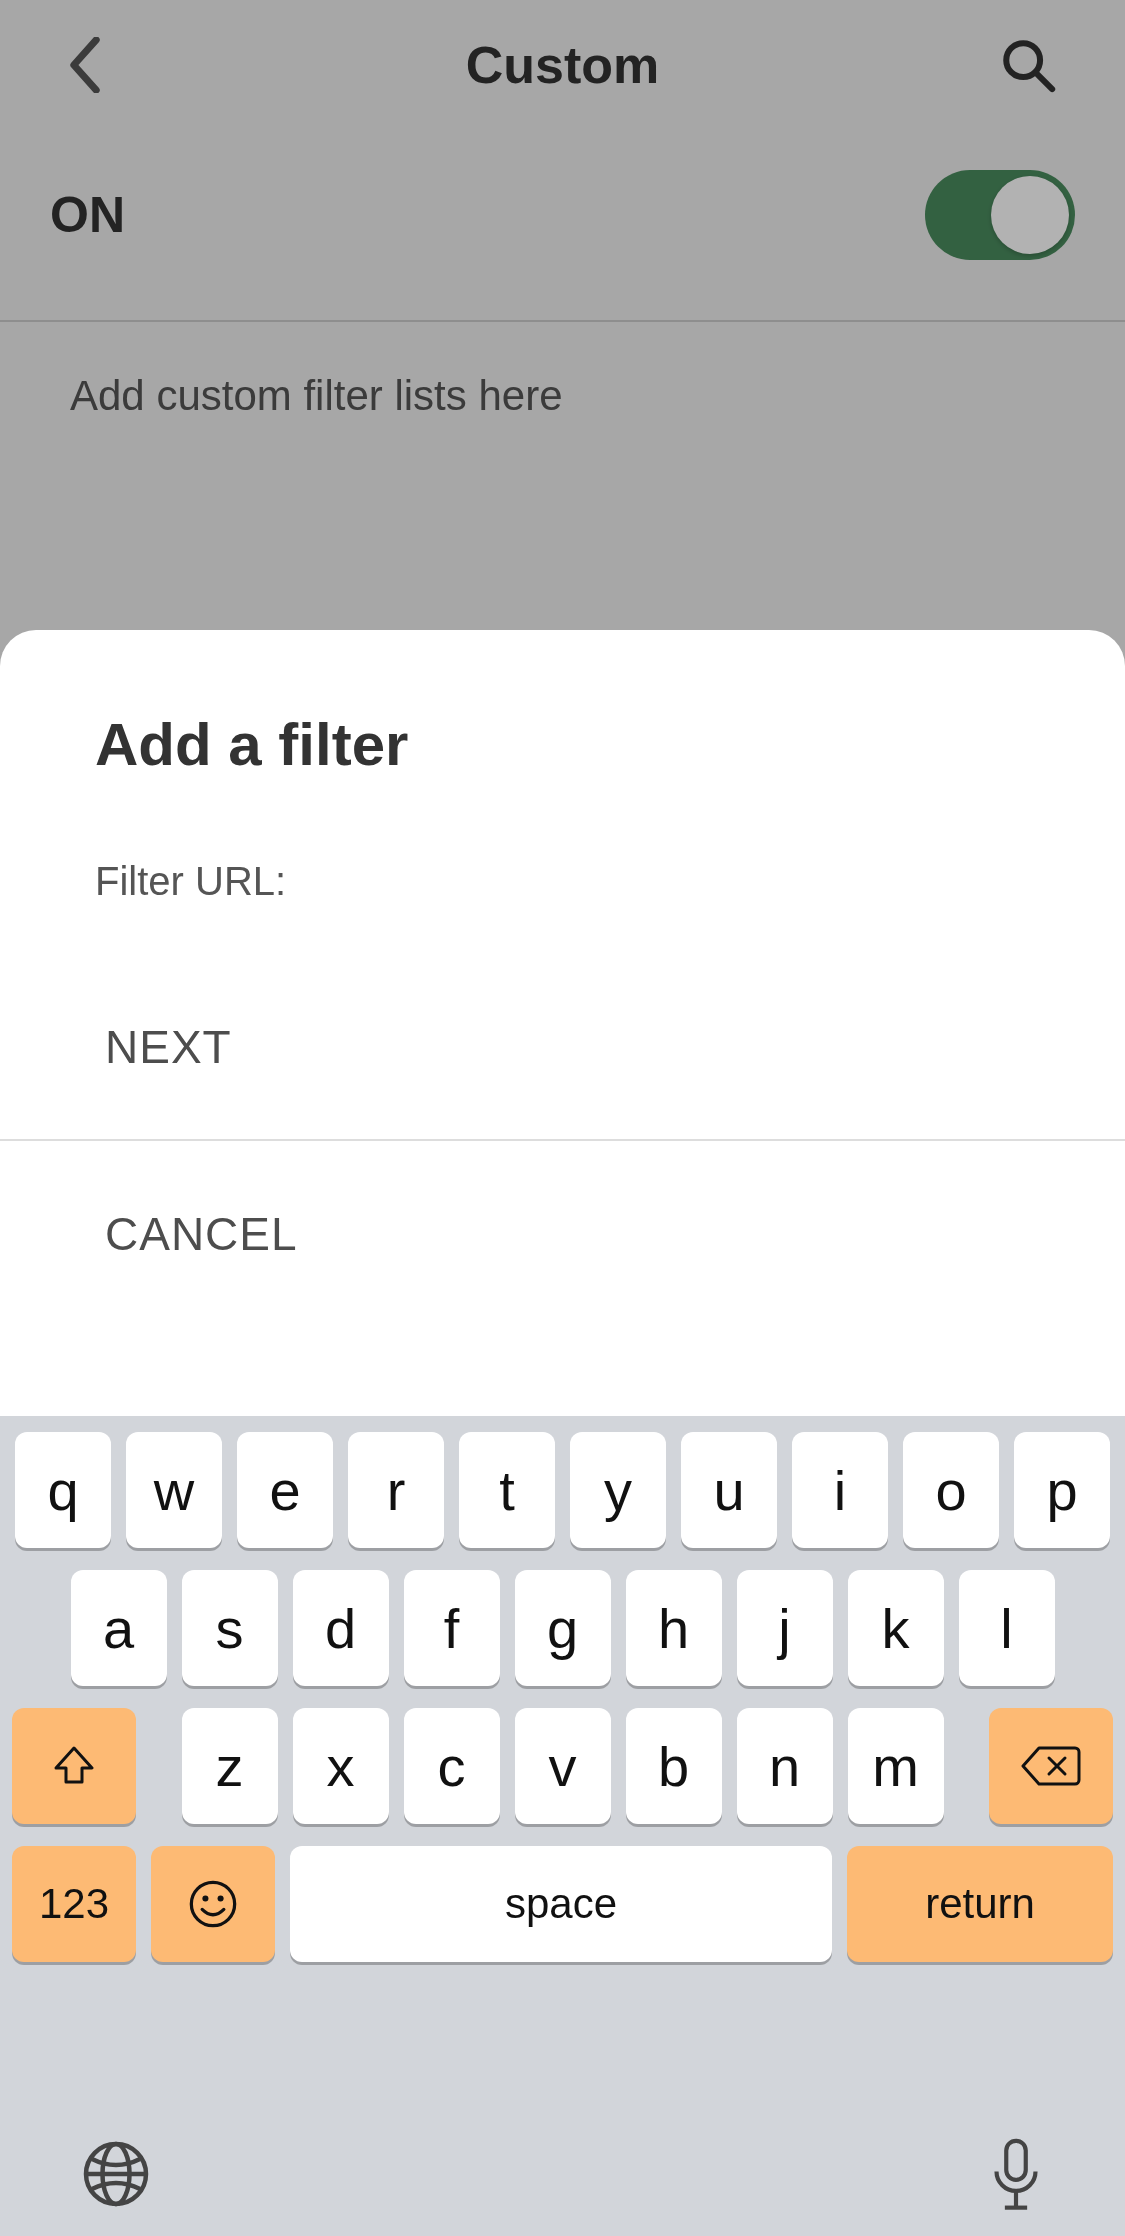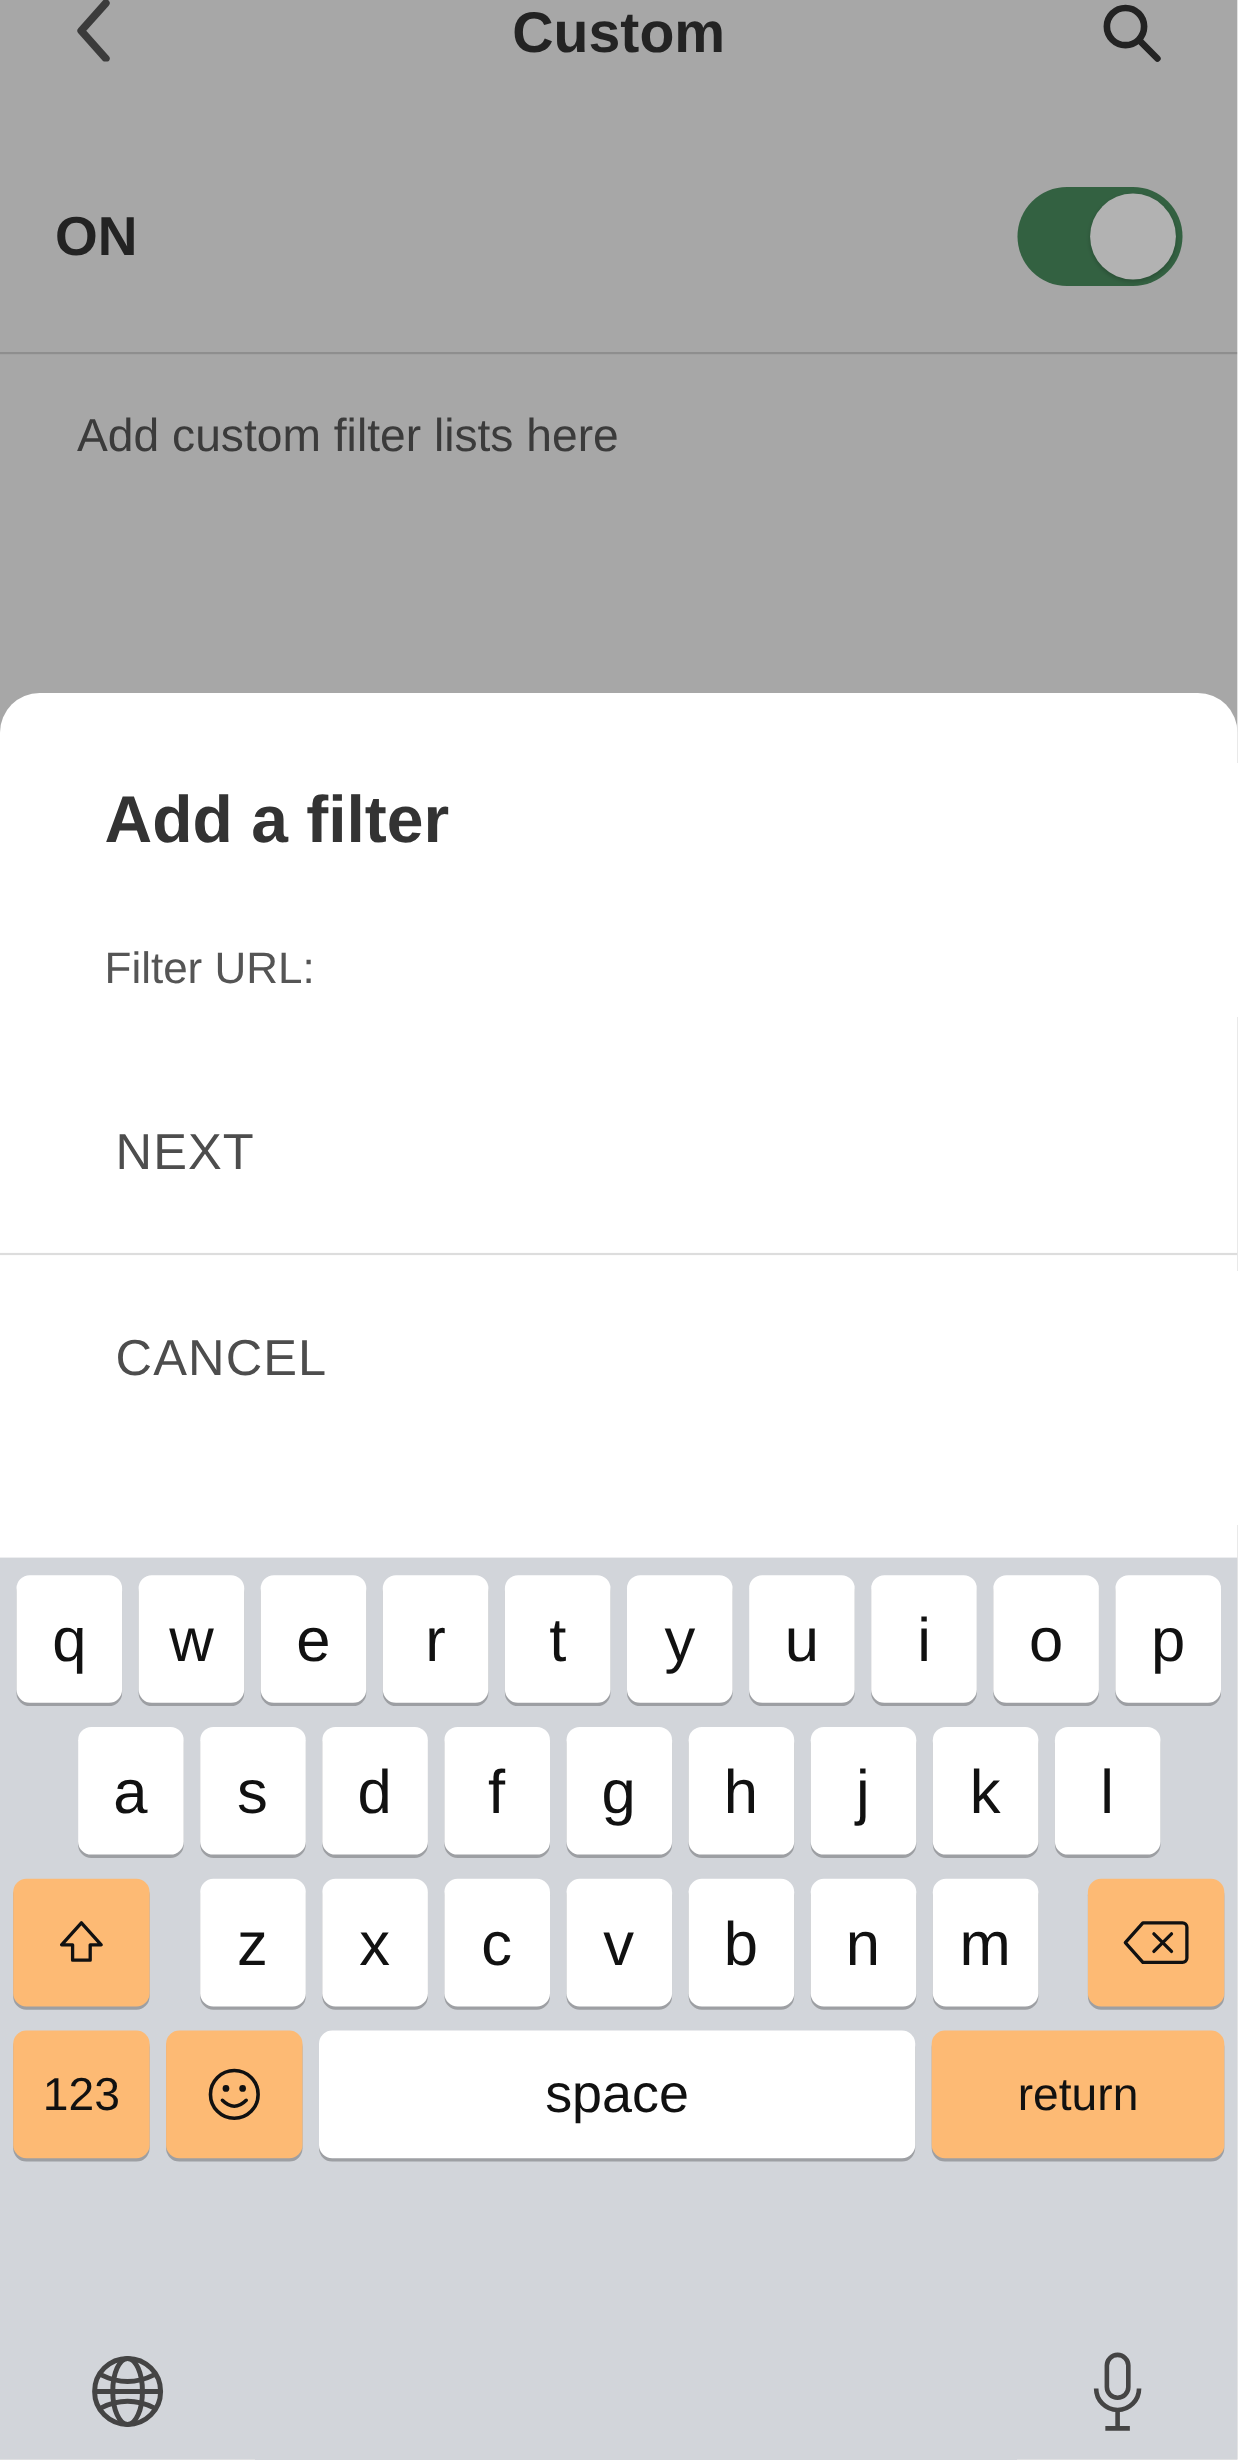--- a/index.html
+++ b/index.html
@@ -1,21 +1,21 @@
 <!DOCTYPE html>
 <html><head>
 <meta charset="utf-8">
 <style>
   * { box-sizing: border-box; margin: 0; padding: 0; }
   html, body { width: 1125px; height: 2236px; font-family: -apple-system, Helvetica, Arial, sans-serif; overflow: hidden; }
   body { background: #efefef; position: relative; }
 
   
   .bg-app { position: absolute; inset: 0; background: #efefef; }
-  .bg-header { display: flex; align-items: flex-start; height: 130px; padding: 0 68px; }
+  .bg-header { display: flex; align-items: center; height: 130px; padding: 0 68px; }
   .bg-back { width: 60px; display:flex; align-items:center; }
   .bg-title { flex: 1; text-align: center; font-size: 52px; font-weight: 700; color: #333; }
   .bg-search { width: 60px; display:flex; align-items:center; justify-content:flex-end; }
 
   .bg-row { display:flex; align-items:center; justify-content:space-between; padding: 40px 50px 60px 50px; border-bottom: 2px solid #ccc; }
   .bg-row-label { font-size: 50px; font-weight: 700; color: #333; }
 
   .toggle { width: 150px; height: 90px; border-radius: 45px; background: #4a8b5e; position: relative; }
   .toggle-knob { position:absolute; right:6px; top:6px; width:78px; height:78px; border-radius:50%; background:#fff; box-shadow: 0 2px 4px rgba(0,0,0,.2); }
 
@@ -43,21 +43,21 @@
   .key { background:#fff; border-radius: 12px; box-shadow: 0 3px 0 rgba(0,0,0,.25); display:flex; align-items:center; justify-content:center; font-size: 56px; color:#111; height: 116px; }
   .key.letter { width: 96px; }
   .key.fn { background:#fdba74; }
   .key.shift { width: 124px; }
   .key.bksp { width: 124px; }
   .krow.row3 { justify-content: space-between; padding: 0 3px; gap: 0; }
   .row3-mid { display:flex; gap:15px; }
   .krow.row4 { gap: 15px; padding: 0 3px; }
   .key.k123 { width: 124px; font-size: 42px; }
   .key.emoji { width: 124px; }
-  .key.space { flex:1; font-size: 49px; }
+  .key.space { flex:1; font-size: 42px; }
   .key.return { width: 266px; font-size: 42px; }
 
   .kb-bottom { position:absolute; bottom: 20px; left:0; right:0; display:flex; justify-content:space-between; padding: 0 80px; }
   .kb-bottom svg { display:block; }
 
   svg { display:block; }
 </style>
 </head>
 <body>
 

